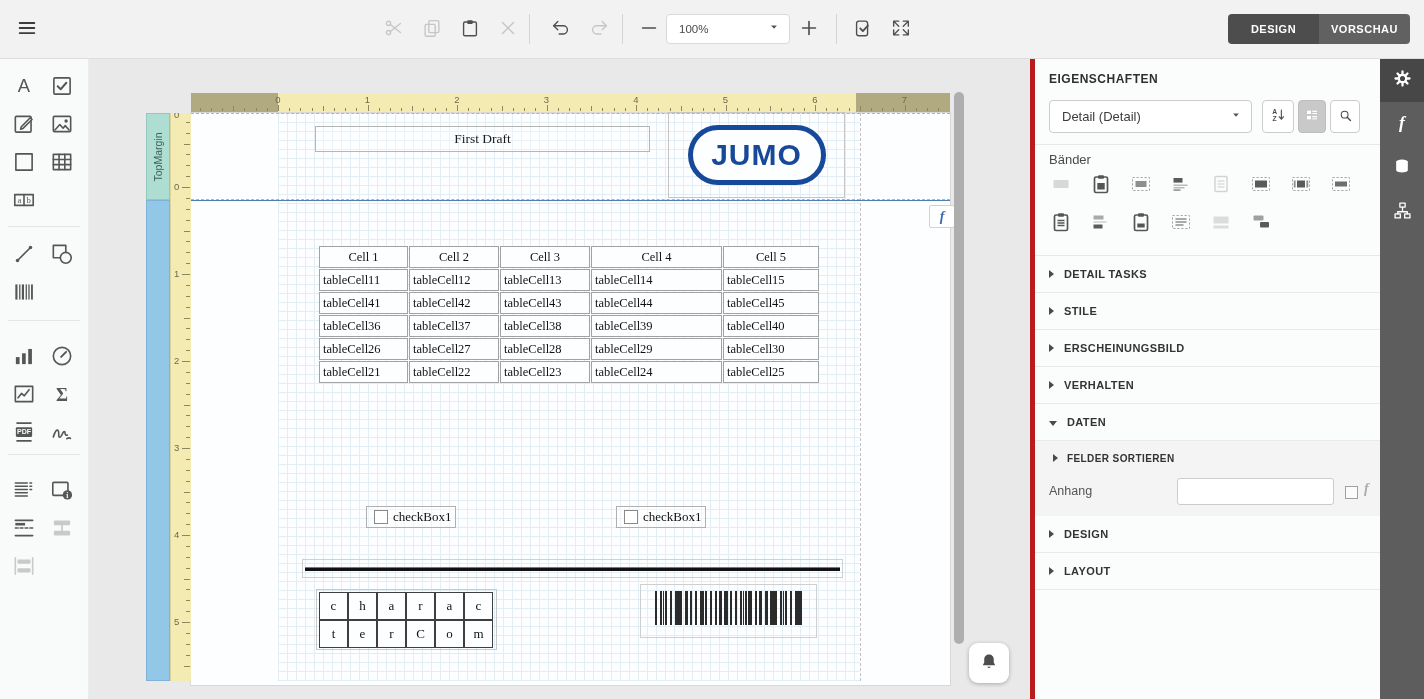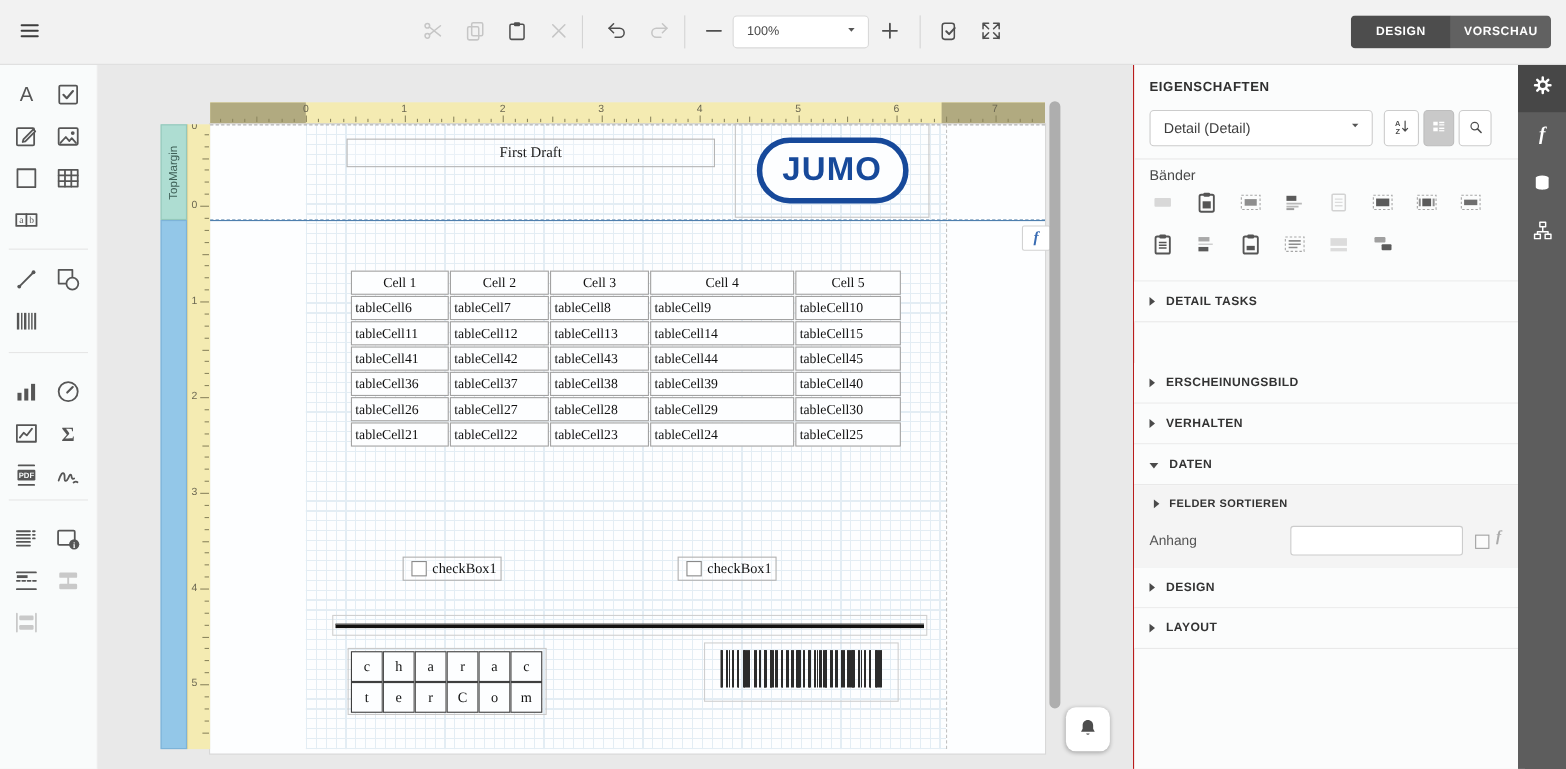--- a/index.html
+++ b/index.html
@@ -55,21 +55,21 @@
   .el-line{position:absolute;left:214px;top:501px;width:541px;height:19px;border:1px solid #d0d0d0;box-sizing:border-box;cursor:pointer;}
   .el-line .ln{position:absolute;left:2px;right:2px;top:7px;height:3px;background:#111;border-top:1px solid #777;}
   .el-comb{position:absolute;left:228px;top:531px;width:181px;height:61px;border:1px solid #c9c9c9;box-sizing:border-box;cursor:pointer;}
   .combcell{position:absolute;width:29px;height:28px;border:1px solid #3f3f3f;box-sizing:border-box;background:#fdfeff;font-family:"Liberation Serif",serif;font-size:13px;color:#111;display:flex;align-items:center;justify-content:center;}
   .el-barcode{position:absolute;left:552px;top:526px;width:177px;height:54px;border:1px solid #cfcfcf;box-sizing:border-box;cursor:pointer;}
   .bars{position:absolute;left:14px;right:14px;top:6px;bottom:12px;background-image:repeating-linear-gradient(90deg,#2b2b2b 0 2px,transparent 2px 5px),repeating-linear-gradient(90deg,#2b2b2b 0 1px,transparent 1px 8px),repeating-linear-gradient(90deg,transparent 0 21px,#2b2b2b 21px 24px);}
   .bellbtn{position:absolute;left:881px;top:585px;width:40px;height:40px;background:#fff;border-radius:9px;box-shadow:0 1px 4px rgba(0,0,0,.28);display:flex;align-items:center;justify-content:center;cursor:pointer;border:none;}
   .sbar{position:absolute;left:866px;top:34px;width:10px;height:592px;}
   .sthumb{position:absolute;left:0;top:0;width:10px;height:552px;background:#aeaeae;border-radius:5px;cursor:pointer;}
   
-  .props{position:absolute;right:44px;top:58px;width:350px;bottom:0;background:#fbfcfc;border-left:1px solid #b91c1c;box-sizing:border-box;z-index:25;}
+  .props{position:absolute;right:44px;top:58px;width:350px;bottom:0;background:#fbfcfc;border-left:5px solid #b91c1c;box-sizing:border-box;z-index:25;}
   .p-title{position:absolute;left:14px;top:14px;font-size:12px;font-weight:bold;color:#2f2f2f;letter-spacing:.5px;}
   .p-select{position:absolute;left:14px;top:42px;width:203px;height:33px;background:#fff;border:1px solid #ccc;border-radius:4px;box-sizing:border-box;display:flex;align-items:center;padding:0 8px 0 12px;cursor:pointer;}
   .p-select .pv{flex:1;font-size:13px;color:#3d3d3d;}
   .p-ibtn{position:absolute;top:42px;height:33px;background:#fff;border:1px solid #ccc;border-radius:4px;box-sizing:border-box;display:flex;align-items:center;justify-content:center;cursor:pointer;padding:0;}
   .p-ibtn.sel{background:#c9c9c9;border-color:#bdbdbd;}
   .p-div{position:absolute;left:0;right:0;height:1px;background:#e8e8e8;}
   .p-bands-lbl{position:absolute;left:14px;top:94px;font-size:13px;color:#4a4a4a;}
   .bandrow{position:absolute;left:14px;height:26px;display:flex;}
   .bandrow span{width:24px;height:24px;margin-right:16px;cursor:pointer;}
   .sec{position:absolute;left:0;right:0;height:37px;border-bottom:1px solid #e9e9e9;display:flex;align-items:center;padding-left:14px;box-sizing:border-box;cursor:pointer;background:#fbfcfc;}
@@ -484,27 +484,20 @@
           <tr>
             <th>Cell 1</th>
             <th>Cell 2</th>
             <th>Cell 3</th>
             <th>Cell 4</th>
             <th>Cell 5</th>
           </tr>
         </thead>
         <tbody>
           <tr>
-            <td>tableCell6</td>
-            <td>tableCell7</td>
-            <td>tableCell8</td>
-            <td>tableCell9</td>
-            <td>tableCell10</td>
-          </tr>
-          <tr>
             <td>tableCell11</td>
             <td>tableCell12</td>
             <td>tableCell13</td>
             <td>tableCell14</td>
             <td>tableCell15</td>
           </tr>
           <tr>
             <td>tableCell41</td>
             <td>tableCell42</td>
             <td>tableCell43</td>
@@ -676,20 +669,24 @@
             <rect x="4.5" y="5.5" width="10" height="5" rx="1" fill="#a0a0a0"></rect>
             <rect x="11" y="12" width="9" height="5.5" rx="1" fill="#5a5a5a"></rect>
           </svg></span>
       </div>
     <div class="p-div" style="top:197px"></div>
 
     <div class="sec" style="top:198px">
         <span class="arr"></span>
         <span class="slbl">DETAIL TASKS</span>
       </div>
+    <div class="sec" style="top:235px">
+        <span class="arr"></span>
+        <span class="slbl">STILE</span>
+      </div>
     <div class="sec" style="top:272px">
         <span class="arr"></span>
         <span class="slbl">ERSCHEINUNGSBILD</span>
       </div>
     <div class="sec" style="top:309px">
         <span class="arr"></span>
         <span class="slbl">VERHALTEN</span>
       </div>
     <div class="sec" style="top:346px">
         <span class="arr open"></span>

